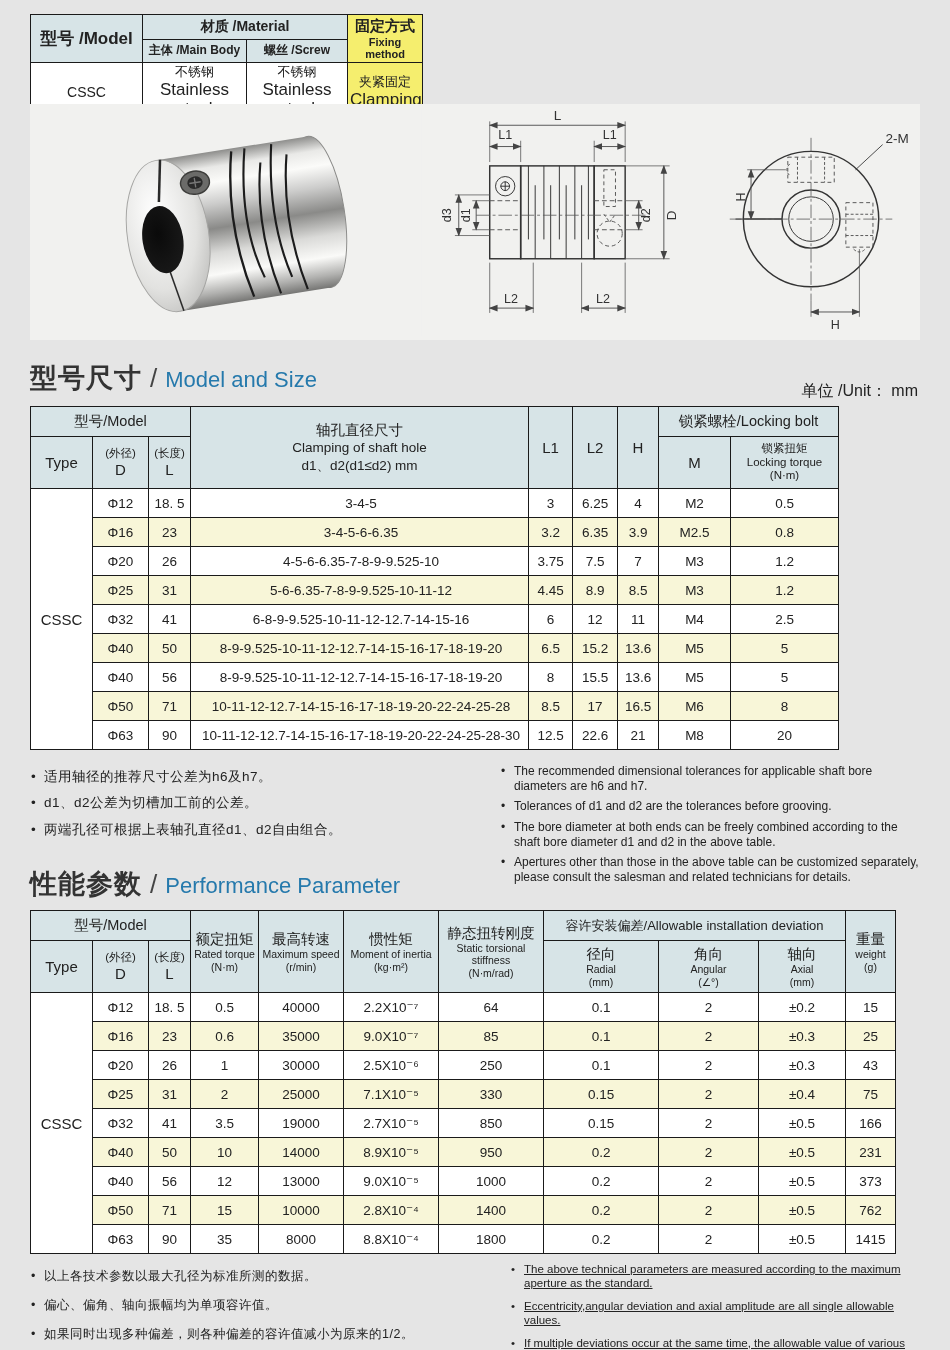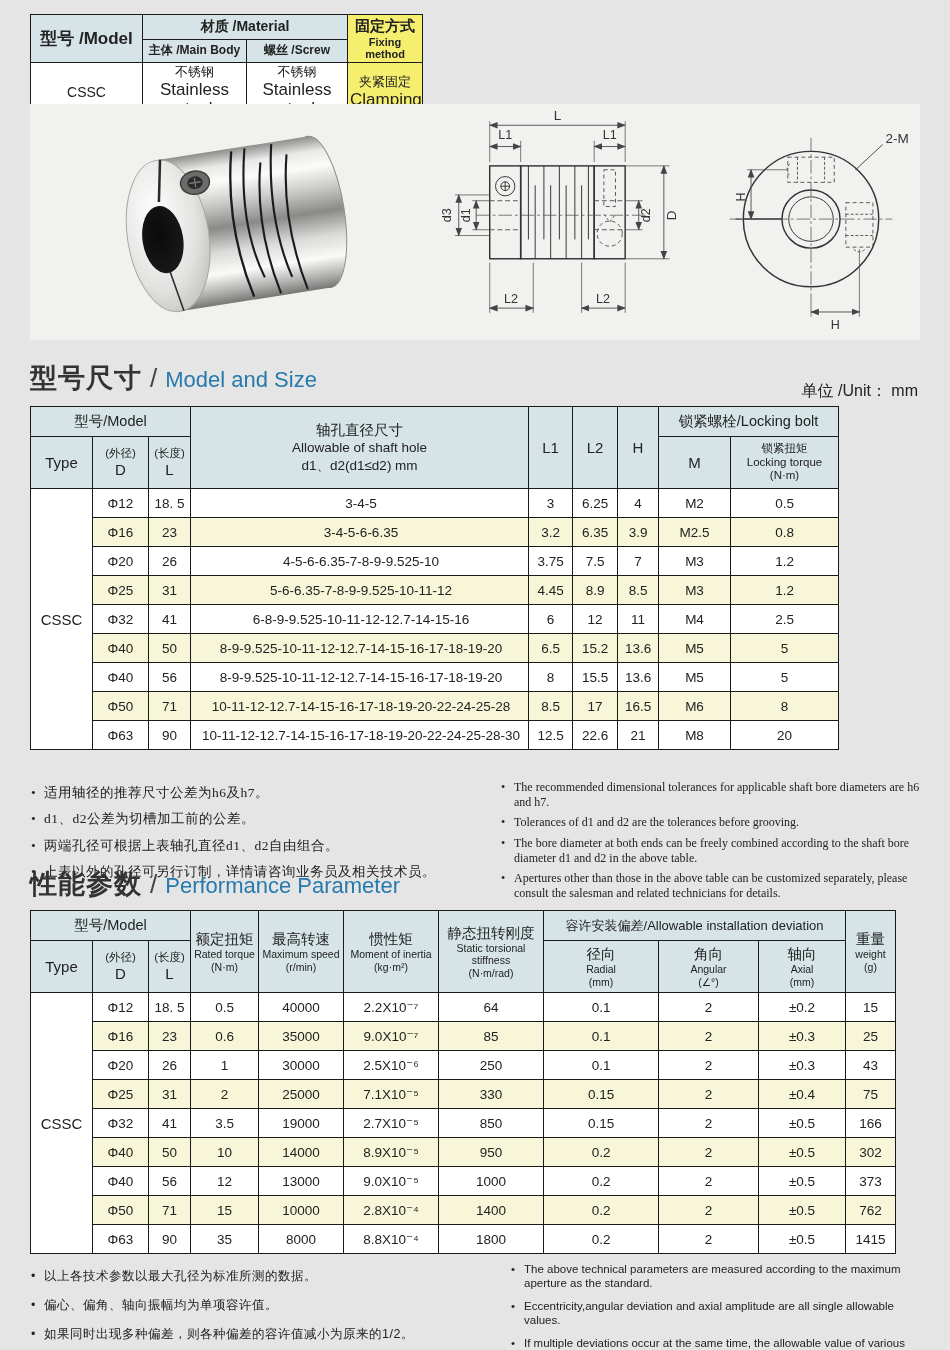--- a/index.html
+++ b/index.html
@@ -65,21 +65,21 @@
   .h-paren { font-size:11.5px; line-height:1.2; }
 
   
   .notes { position:absolute; left:30px; width:895px; display:flex; }
   .notes ul { list-style:none; }
   .notes li { position:relative; padding-left:14px; }
   .notes li::before { content:"\2022"; position:absolute; left:1px; top:0; }
   .notes-zh li { font-size:13.5px; line-height:1.95; letter-spacing:0.5px; }
   .notes-en li { font-size:12px; line-height:1.22; margin-bottom:6px; }
   .notes-zh2 li { font-size:12.5px; line-height:2.3; }
-  .notes-en2 li { font-size:11.5px; line-height:1.25; margin-bottom:8px; }
+  .notes-en2 li { font-size:11.5px; line-height:1.25; margin-bottom:8px;text-decoration:underline; }
 </style>
 </head>
 <body>
 
 <div class="page">
 
   <table class="info-table">
     <colgroup>
         <col style="width:112px">
         <col style="width:104px">
@@ -273,21 +273,21 @@
         <col style="width:45px">
         <col style="width:41px">
         <col style="width:72px">
         <col style="width:108px">
     </colgroup>
     <thead>
       <tr style="height:30px;">
         <th colspan="3"><span class="h-zh">型号/Model</span></th>
         <th rowspan="2">
           <div class="h-zh">轴孔直径尺寸</div>
-          <div class="h-en2">Allowable of shaft hole</div>
+          <div class="h-en2">Clamping of shaft hole</div>
           <div class="h-en2">d1、d2(d1≤d2) mm</div>
         </th>
         <th rowspan="2" class="h-big">L1</th>
         <th rowspan="2" class="h-big">L2</th>
         <th rowspan="2" class="h-big">H</th>
         <th colspan="2"><span class="h-zh">锁紧螺栓/Locking bolt</span></th>
       </tr>
       <tr style="height:52px;">
         <th class="h-big">Type</th>
         <th>
@@ -394,26 +394,25 @@
           <td class="left">10-11-12-12.7-14-15-16-17-18-19-20-22-24-25-28-30</td>
           <td>12.5</td>
           <td>22.6</td>
           <td>21</td>
           <td>M8</td>
           <td>20</td>
         </tr>
       </tbody>
   </table>
 
-  <div class="notes" style="top:780px;font-family:Liberation Serif, serif;">
+  <div class="notes" style="top:764px;">
     <ul class="notes-zh" style="width:470px;">
         <li>适用轴径的推荐尺寸公差为h6及h7。</li>
         <li>d1、d2公差为切槽加工前的公差。</li>
         <li>两端孔径可根据上表轴孔直径d1、d2自由组合。</li>
-        <li>上表以外的孔径可另行订制，详情请咨询业务员及相关技术员。</li>
       </ul>
     <ul class="notes-en" style="width:425px;">
         <li>The recommended dimensional tolerances for applicable shaft bore diameters are h6 and h7.</li>
         <li>Tolerances of d1 and d2 are the tolerances before grooving.</li>
         <li>The bore diameter at both ends can be freely combined according to the shaft bore diameter d1 and d2 in the above table.</li>
         <li>Apertures other than those in the above table can be customized separately, please consult the salesman and related technicians for details.</li>
       </ul>
   </div>
 
   <div class="sec-title" style="top:866px;">
@@ -558,21 +557,21 @@
         <tr>
           <td>Φ40</td>
           <td>50</td>
           <td>10</td>
           <td>14000</td>
           <td>8.9X10⁻⁵</td>
           <td>950</td>
           <td>0.2</td>
           <td>2</td>
           <td>±0.5</td>
-          <td>302</td>
+          <td>231</td>
         </tr>
         <tr>
           <td>Φ40</td>
           <td>56</td>
           <td>12</td>
           <td>13000</td>
           <td>9.0X10⁻⁵</td>
           <td>1000</td>
           <td>0.2</td>
           <td>2</td>

